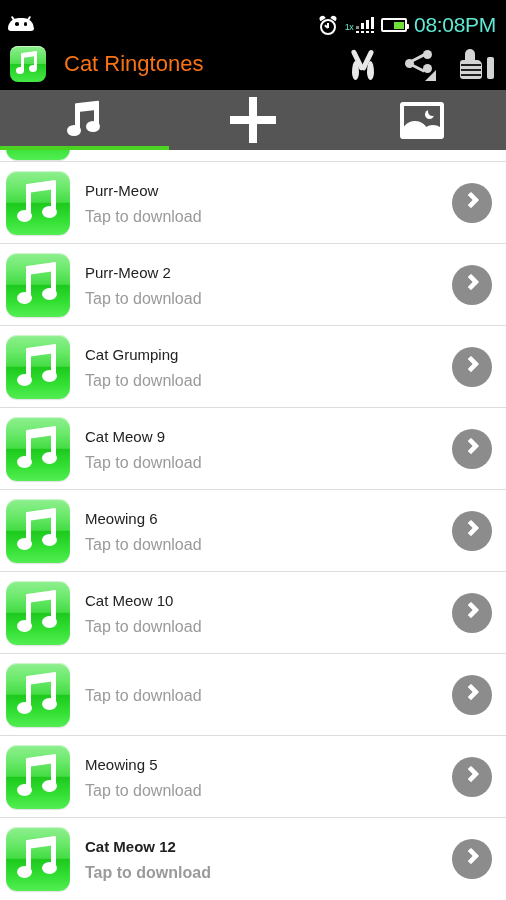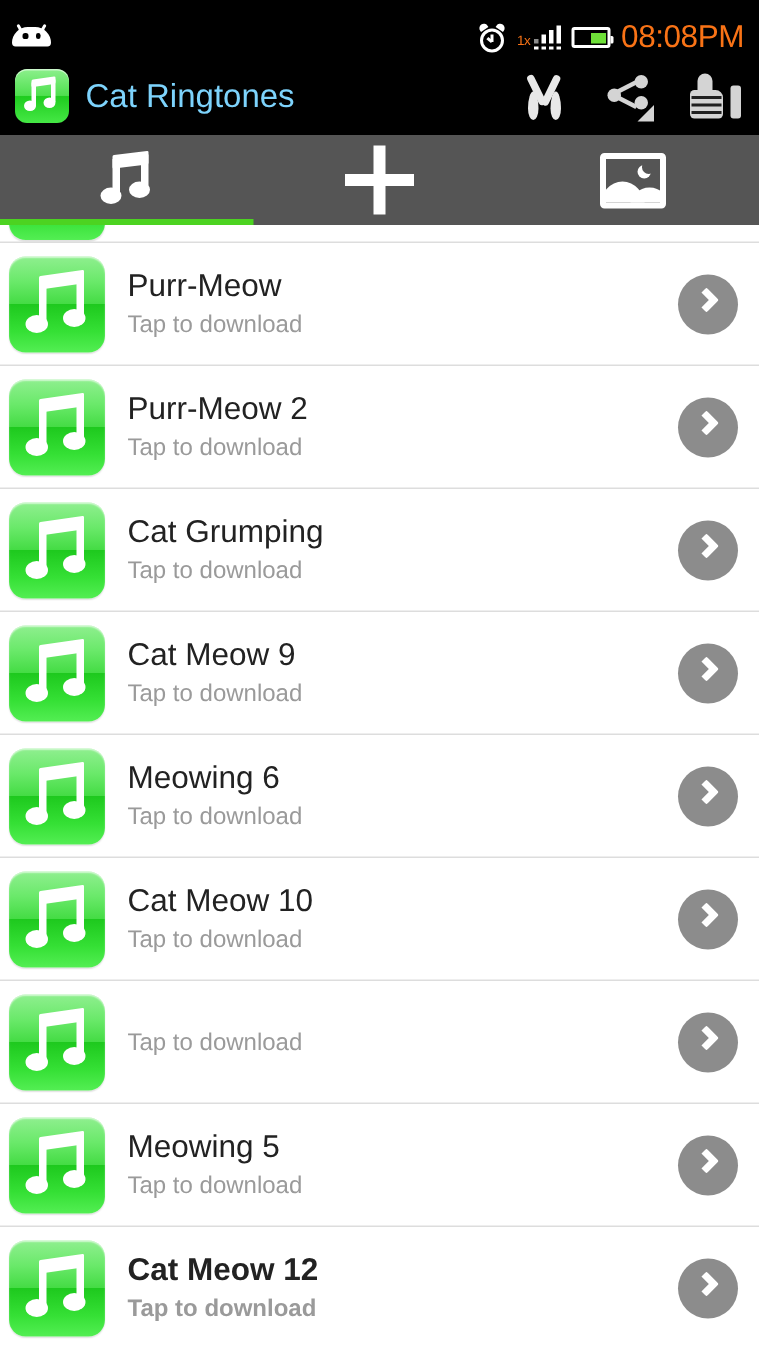--- a/index.html
+++ b/index.html
@@ -8,21 +8,21 @@
     font-family:"Liberation Sans", sans-serif;
     background:#ffffff;
     overflow:hidden;
   }
 
   
   .statusbar {
     height:38px; background:#000000;
     display:flex; align-items:center;
     padding:12px 10px 0 8px;
-    color:#f97316;
+    color:#5eead4;
     justify-content:flex-end;
   }
   .android-robot { width:26px; height:18px; position:relative; }
   .android-robot .head {
     position:absolute; left:0; top:2px; width:26px; height:13px;
     background:#ffffff; border-radius:13px 13px 3px 3px;
   }
   .android-robot .eye {
     position:absolute; top:6px; width:3.5px; height:3.5px;
     background:#000; border-radius:50%;
@@ -75,21 +75,21 @@
   
   .actionbar {
     height:52px; background:#000000;
     display:flex; align-items:center; padding:0 12px 0 10px;
   }
   .app-icon {
     width:36px; height:36px; border-radius:8px; flex:none;
     background:linear-gradient(to bottom,#8df08d 0%,#4fe04f 49%,#1fcc1f 51%,#45e845 100%);
     position:relative; box-shadow:inset 0 1px 0 rgba(255,255,255,.55);
   }
-  .app-title { color:#7dd3fc; font-size:22px; margin-left:11px; white-space:nowrap; }
+  .app-title { color:#f97316; font-size:22px; margin-left:18px; white-space:nowrap; }
   .ab-spacer { flex:1; }
   .ab-actions { display:flex; align-items:center; gap:24px; }
 
   .note-glyph { position:absolute; inset:0; }
   .note-glyph .stem { position:absolute; background:#fff; }
   .scissors { width:30px; height:32px; position:relative; }
   .scissors .blade {
     position:absolute; width:7px; height:19px; background:#e8e8e8;
     border-radius:50%/60% 60% 40% 40%; bottom:0;
   }
@@ -197,21 +197,21 @@
   .song-icon .beam {
     position:absolute; left:20px; top:11px; width:30px; height:9px;
     background:#fff; transform:skewY(-8deg); border-radius:1px;
   }
   .song-icon .s1 { position:absolute; left:20px; top:16px; width:5px; height:29px; background:#fff; }
   .song-icon .s2 { position:absolute; left:45px; top:12px; width:5px; height:28px; background:#fff; }
   .song-icon .h1 { position:absolute; left:11px; top:39px; width:15px; height:12px; background:#fff; border-radius:50%; }
   .song-icon .h2 { position:absolute; left:36px; top:35px; width:15px; height:12px; background:#fff; border-radius:50%; }
 
   .row-text { flex:1; margin-left:15px; min-width:0; }
-  .row-title { font-size:21px; color:#222222; line-height:26px; white-space:nowrap; overflow:hidden; }
+  .row-title { font-size:15px; color:#222222; line-height:26px; white-space:nowrap; overflow:hidden; }
   .row-sub { font-size:16px; color:#9a9a9a; line-height:22px; margin-top:2px; white-space:nowrap; }
 
   .go-btn {
     width:40px; height:40px; flex:none; border-radius:50%;
     background:#8c8c8c; position:relative;
   }
   .go-btn .chev {
     position:absolute; left:13px; top:11px; width:12px; height:12px;
     border-top:5px solid #fff; border-right:5px solid #fff;
     transform:rotate(45deg); border-radius:1.5px;

